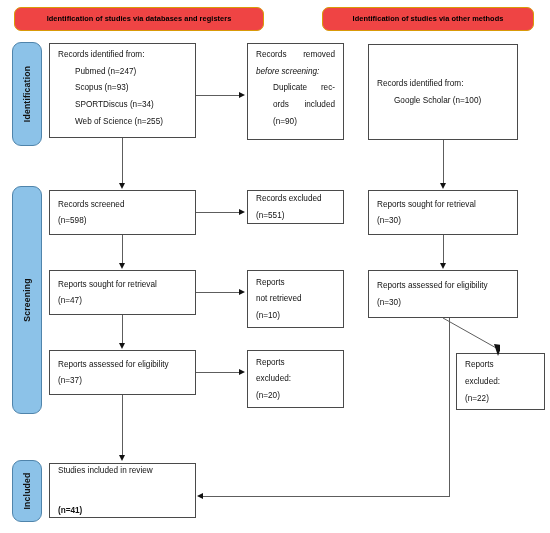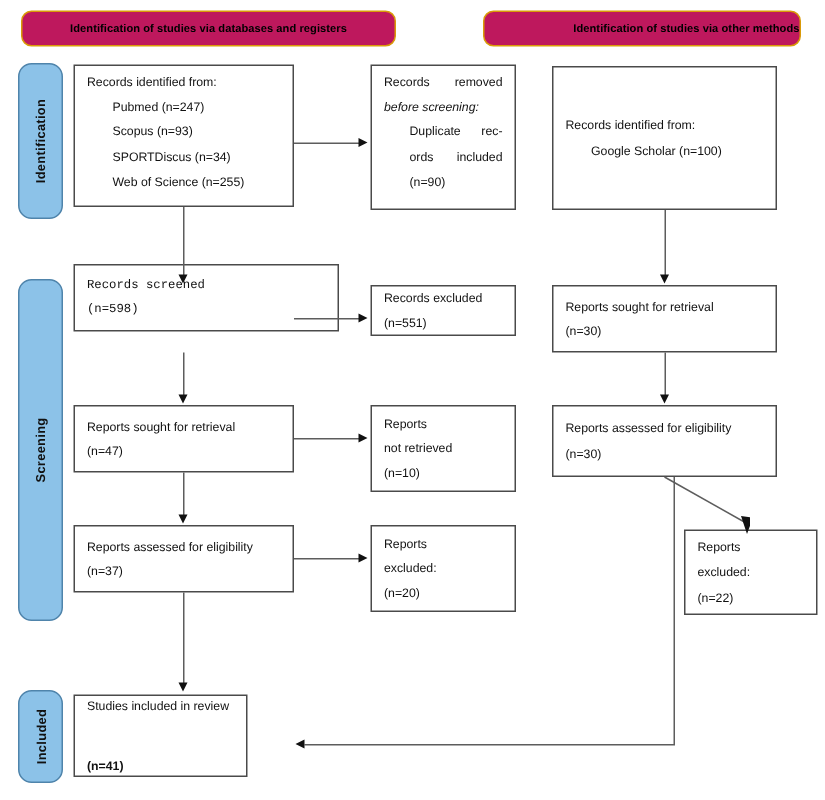--- a/index.html
+++ b/index.html
@@ -10,21 +10,21 @@
   #page {
     position: relative;
     width: 550px;
     height: 533px;
     background: #ffffff;
     font-family: "Liberation Sans", sans-serif;
     overflow: hidden;
   }
   .hdr-bar {
     position: absolute;
-    background: #be185d;
+    background: #ef4444;
     border: 1px solid #d99a08;
     border-radius: 7px;
     color: #000000;
     font-size: 7.4px;
     font-weight: bold;
     letter-spacing: 0.05px;
     display: flex;
     align-items: center;
     justify-content: center;
     text-align: center;
@@ -114,21 +114,21 @@
   .diag-wrap { position: absolute; pointer-events: none; }
 </style>
 </head>
 <body>
 
 <div id="page">
 
   <div class="hdr-bar" style="left:14px; top:7px; width:250px; height:24px;">
     <span>Identification of studies via databases and registers</span>
   </div>
-  <div class="hdr-bar" style="left:322px; top:7px; width:212px; height:24px;justify-content:flex-end;">
+  <div class="hdr-bar" style="left:322px; top:7px; width:212px; height:24px;">
     <span>Identification of studies via other methods</span>
   </div>
 
   <div class="stage-bar" style="left:12px; top:42px; width:30px; height:104px;">
     <span>Identification</span>
   </div>
   <div class="stage-bar" style="left:12px; top:186px; width:30px; height:228px;">
     <span>Screening</span>
   </div>
   <div class="stage-bar" style="left:12px; top:460px; width:30px; height:62px;">
@@ -149,21 +149,21 @@
     <span class="ln just-ind">Duplicate rec-</span>
     <span class="ln just-ind">ords included</span>
     <span class="ln indent">(n=90)</span>
   </div>
 
   <div class="node center-v" style="left:368px; top:44px; width:150px; height:96px;">
     <span class="ln">Records identified from:</span>
     <span class="ln indent">Google Scholar (n=100)</span>
   </div>
 
-  <div class="node center-v" style="left:49px; top:176px; width:177px; height:45px;font-family:Liberation Mono, monospace;">
+  <div class="node center-v" style="left:49px; top:190px; width:147px; height:45px;">
     <span class="ln">Records screened</span>
     <span class="ln">(n=598)</span>
   </div>
 
   <div class="node center-v" style="left:247px; top:190px; width:97px; height:34px;">
     <span class="ln">Records excluded</span>
     <span class="ln">(n=551)</span>
   </div>
 
   <div class="node center-v" style="left:368px; top:190px; width:150px; height:45px;">
@@ -197,21 +197,21 @@
     <span class="ln">excluded:</span>
     <span class="ln">(n=20)</span>
   </div>
 
   <div class="node center-v" style="left:456px; top:353px; width:89px; height:57px;">
     <span class="ln">Reports</span>
     <span class="ln">excluded:</span>
     <span class="ln">(n=22)</span>
   </div>
 
-  <div class="node center-v" style="left:49px; top:463px; width:116px; height:55px;gap:24px;">
+  <div class="node center-v" style="left:49px; top:463px; width:147px; height:55px;gap:24px;">
     <span class="ln">Studies included in review</span>
     <span class="ln bold">(n=41)</span>
   </div>
 
   <div class="conn h" style="left:196px; top:95px; width:45px;"></div>
   <div class="arrow-r" style="left:239px; top:91.5px;"></div>
 
   <div class="conn v" style="left:122px; top:138px; height:46px;"></div>
   <div class="arrow-d" style="left:118.6px; top:183px;"></div>
 

